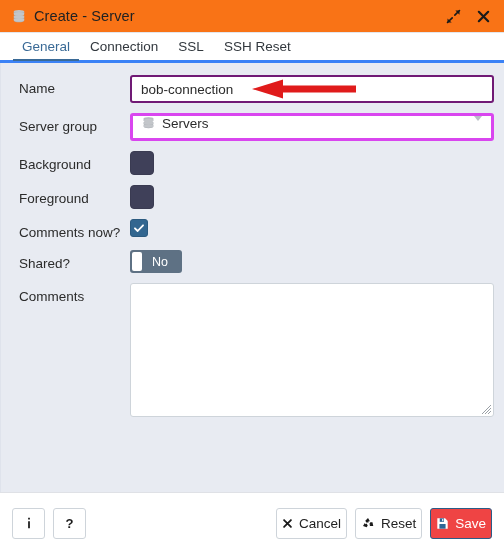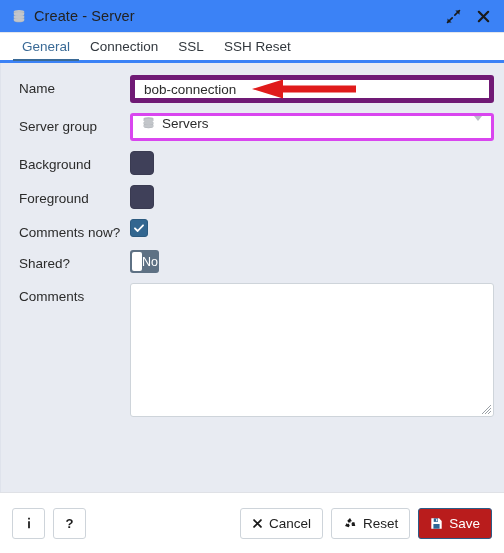--- a/index.html
+++ b/index.html
@@ -47,21 +47,21 @@
     height: 420px;
     background: #c9cedb;
     z-index: 1;
   }
 
   
   .titlebar {
     position: relative;
     height: 33px;
     min-height: 33px;
-    background: #3b82f6;
+    background: #f97316;
     border-bottom: 1px solid #e3e6ec;
     display: flex;
     align-items: center;
     padding: 0 10px 0 12px;
     box-sizing: border-box;
     z-index: 3;
   }
   .title-icon {
     width: 14px;
     height: 14px;
@@ -152,21 +152,21 @@
   }
   .row-control {
     flex: 1 1 auto;
     position: relative;
   }
 
   .text-input {
     width: 100%;
     height: 28px;
     box-sizing: border-box;
-    border: 5px solid #701a75;
+    border: 2px solid #701a75;
     border-radius: 3px;
     background: #ffffff;
     font-family: "Liberation Sans", sans-serif;
     font-size: 13.5px;
     color: #2b2b2b;
     padding: 0 9px;
     outline: none;
   }
   .text-input::placeholder { color: #9aa0a6; }
 
@@ -222,21 +222,21 @@
     background: #326690;
     border: 1px solid #2b5a80;
     box-sizing: border-box;
     display: flex;
     align-items: center;
     justify-content: center;
     cursor: pointer;
   }
 
   .toggle {
-    width: 29px;
+    width: 52px;
     height: 23px;
     border-radius: 3px;
     background: #5e7184;
     display: flex;
     align-items: center;
     cursor: pointer;
     box-sizing: border-box;
     overflow: hidden;
   }
   .toggle-knob {
@@ -301,21 +301,21 @@
     border-radius: 3px;
     border: 1px solid #ced4da;
     background: #ffffff;
     color: #222;
     font-family: "Liberation Sans", sans-serif;
     font-size: 13.5px;
     display: inline-flex;
     align-items: center;
     justify-content: center;
     gap: 6px;
-    padding: 0 11px;
+    padding: 0 5px;
     cursor: pointer;
     box-sizing: border-box;
     white-space: nowrap;
   }
   .btn.icon-only { width: 33px; padding: 0; }
   .btn.primary {
     background: #2f6695;
     border-color: #2b5c87;
     color: #ffffff;
   }
@@ -486,21 +486,21 @@
       <button class="btn">
         <span class="btn-ico">
           <svg width="14" height="14" viewBox="0 0 16 16">
             <path d="M8 2.2 L10.2 6.0 L8.6 6.0 L8.6 7.4 L6.1 7.4 L4.9 5.3 Z" fill="#1a1a1a"></path>
             <path d="M14.0 11.4 L9.8 11.4 L10.6 10.0 L9.4 9.4 L10.7 7.2 L13.1 7.2 Z" fill="#1a1a1a"></path>
             <path d="M2.3 11.5 L4.4 7.9 L5.2 9.3 L6.4 8.6 L7.7 10.8 L6.5 12.9 Z" fill="#1a1a1a"></path>
           </svg>
         </span>
         <span>Reset</span>
       </button>
-      <button class="btn primary" style="background: #b91c1c;">
+      <button class="btn primary" style="background: #ef4444;">
         <span class="btn-ico">
           <svg width="13" height="13" viewBox="0 0 16 16">
             <path d="M1.6 1.6 h9.6 L14.4 4.8 V14.4 H1.6 Z" fill="#ffffff"></path>
             <rect x="4.6" y="1.6" width="5.2" height="4.4" fill="#2f6695"></rect>
             <rect x="7.6" y="2.4" width="1.4" height="2.8" fill="#ffffff"></rect>
             <rect x="4.2" y="8.6" width="7.6" height="5.8" fill="#2f6695"></rect>
           </svg>
         </span>
         <span>Save</span>
       </button>

